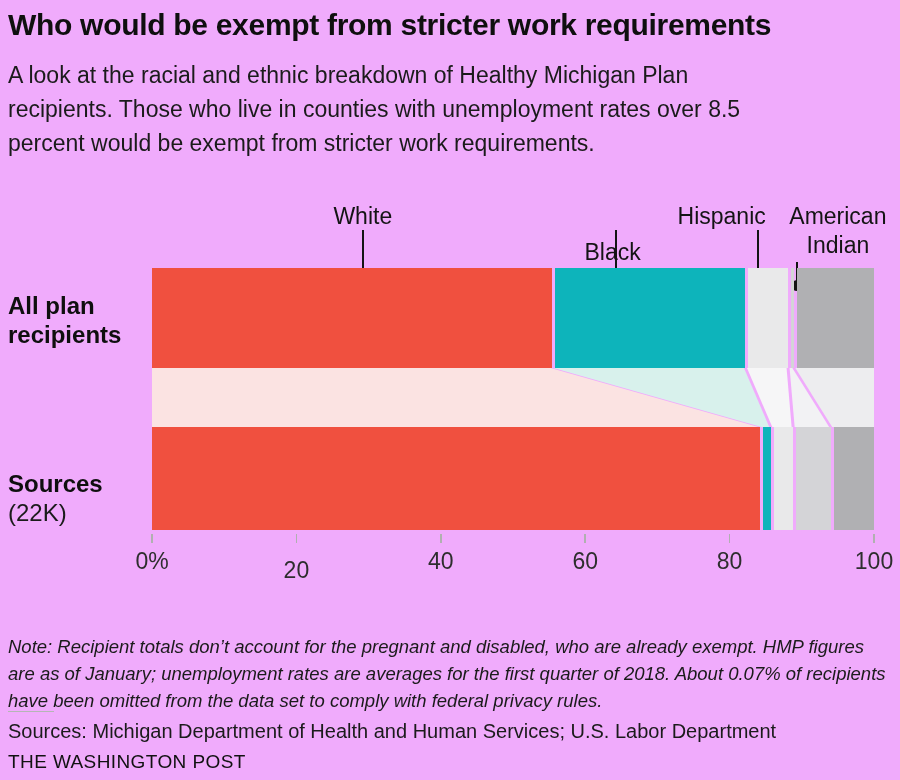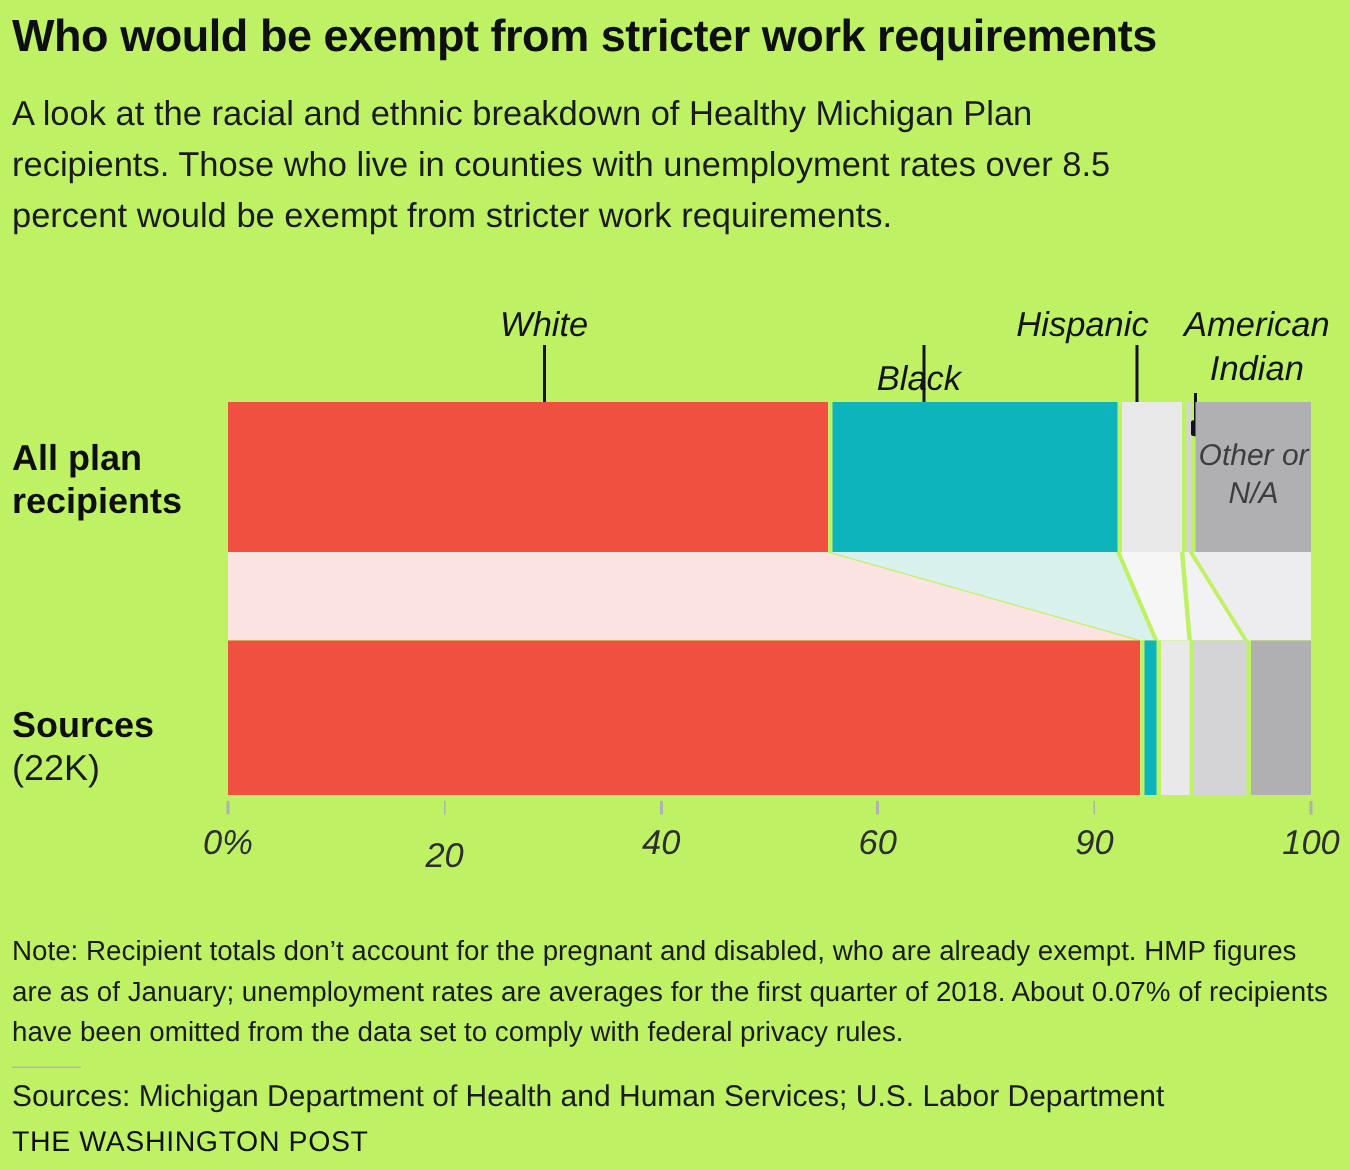--- a/index.html
+++ b/index.html
@@ -1,30 +1,30 @@
 <!DOCTYPE html>
 <html><head>
 <meta charset="utf-8">
 <style>
   * { margin:0; padding:0; box-sizing:border-box; }
   html,body { background:#ffffff; }
   .page {
-    position:relative; width:900px; height:780px; background:#bef264;
+    position:relative; width:900px; height:780px; background:#f0abfc;
     font-family:"Liberation Sans", sans-serif; color:#111; overflow:hidden;
   }
   .title {
     position:absolute; top:8px; left:8px; width:884px;
     font-size:30px; font-weight:bold; letter-spacing:-0.3px; color:#0f0f0f;
   }
   .subtitle {
     position:absolute; top:58px; left:8px; width:780px;
     font-size:23px; line-height:34px; color:#1b1b1b;
   }
   .chart-area { position:absolute; top:196px; left:0; width:900px; height:382px; }
-  .plot { position:absolute; left:152px; top:0; width:722px; height:382px;font-style:italic; }
+  .plot { position:absolute; left:152px; top:0; width:722px; height:382px; }
 
   .row-label { position:absolute; left:8px; width:142px;margin-top:21px; }
   .row-label .name { font-size:24px; font-weight:bold; line-height:29px; color:#0f0f0f; }
   .row-label .total { font-size:24px; line-height:30px; color:#1b1b1b; }
 
   .bar { position:absolute; left:0; width:100%; }
   .bar .seg { position:absolute; top:0; height:100%; }
 
   .flow-wrap { position:absolute; left:0; width:100%; }
   .flow-wrap svg { display:block; width:100%; height:100%; }
@@ -42,22 +42,22 @@
   .inbar-label {
     position:absolute; transform:translateX(-50%); text-align:center;
     font-size:20px; line-height:25px; color:#3d3d3d;
   }
   .tick { position:absolute; width:1.5px; height:9px; background:#b0b0b0; }
   .tick-label {
     position:absolute; transform:translateX(-50%);
     font-size:23px; color:#2e2e2e; white-space:nowrap;
   }
   .note {
-    position:absolute; top:620px; left:8px; width:884px;
-    font-size:18.5px; line-height:27px; color:#1b1b1b;
+    position:absolute; top:633px; left:8px; width:884px;
+    font-size:18.5px; line-height:27px; color:#1b1b1b;font-style:italic;
   }
   .divider { position:absolute; top:711px; left:8px; width:46px; height:1px; background:#b5b5b5; }
   .sources { position:absolute; top:720px; left:8px; font-size:20px; color:#1b1b1b; }
   .brand { position:absolute; top:751px; left:8px; font-size:19px; letter-spacing:0.4px; color:#111; }
 </style>
 </head>
 <body>
 
 <div class="page">
 
@@ -104,32 +104,31 @@
             <polygon points="89.10999999999999,0 99.99999999999999,0 100,100 94.21,100" fill="#ededef"></polygon>
           </svg>
         </div>
       <div class="bar" id="bar-bottom" style="top:231px; height:103px;">
           <div class="seg" style="left: 0%; width: 84.2%; background: rgb(240, 80, 63);"></div>
           <div class="seg" style="left: calc(84.2% + 3px); width: calc(1.5% - 3px); background: rgb(13, 180, 187);"></div>
           <div class="seg" style="left: calc(85.7% + 3px); width: calc(3.1% - 3px); background: rgb(233, 233, 234);"></div>
           <div class="seg" style="left: calc(88.8% + 3px); width: calc(5.2% - 3px); background: rgb(212, 212, 215);"></div>
           <div class="seg" style="left: calc(94% + 3px); width: calc(6% - 3px); background: rgb(176, 176, 179);"></div>
         </div>
-      <div class="inbar-label" id="inbar-label" style="left: 94.7%; top: 96px; width: 110px;">Other or N/A</div>
       <div id="axis">
           <div class="tick" style="left: calc(0% - 0.75px); top: 338px;"></div>
           <div class="tick-label" style="left: 0%; top: 352px;">0%</div>
           <div class="tick" style="left: calc(20% - 0.75px); top: 338px;"></div>
           <div class="tick-label" style="left: 20%; top: 361px;">20</div>
           <div class="tick" style="left: calc(40% - 0.75px); top: 338px;"></div>
           <div class="tick-label" style="left: 40%; top: 352px;">40</div>
           <div class="tick" style="left: calc(60% - 0.75px); top: 338px;"></div>
           <div class="tick-label" style="left: 60%; top: 352px;">60</div>
           <div class="tick" style="left: calc(80% - 0.75px); top: 338px;"></div>
-          <div class="tick-label" style="left: 80%; top: 352px;">90</div>
+          <div class="tick-label" style="left: 80%; top: 352px;">80</div>
           <div class="tick" style="left: calc(100% - 0.75px); top: 338px;"></div>
           <div class="tick-label" style="left: 100%; top: 352px;">100</div>
         </div>
     </div>
   </div>
 
   <div class="note">Note: Recipient totals don’t account for the pregnant and disabled, who are already exempt. HMP figures are as of January; unemployment rates are averages for the first quarter of 2018. About 0.07% of recipients have been omitted from the data set to comply with federal privacy rules.</div>
   <div class="divider"></div>
   <div class="sources">Sources: Michigan Department of Health and Human Services; U.S. Labor Department</div>
   <div class="brand">THE WASHINGTON POST</div>

